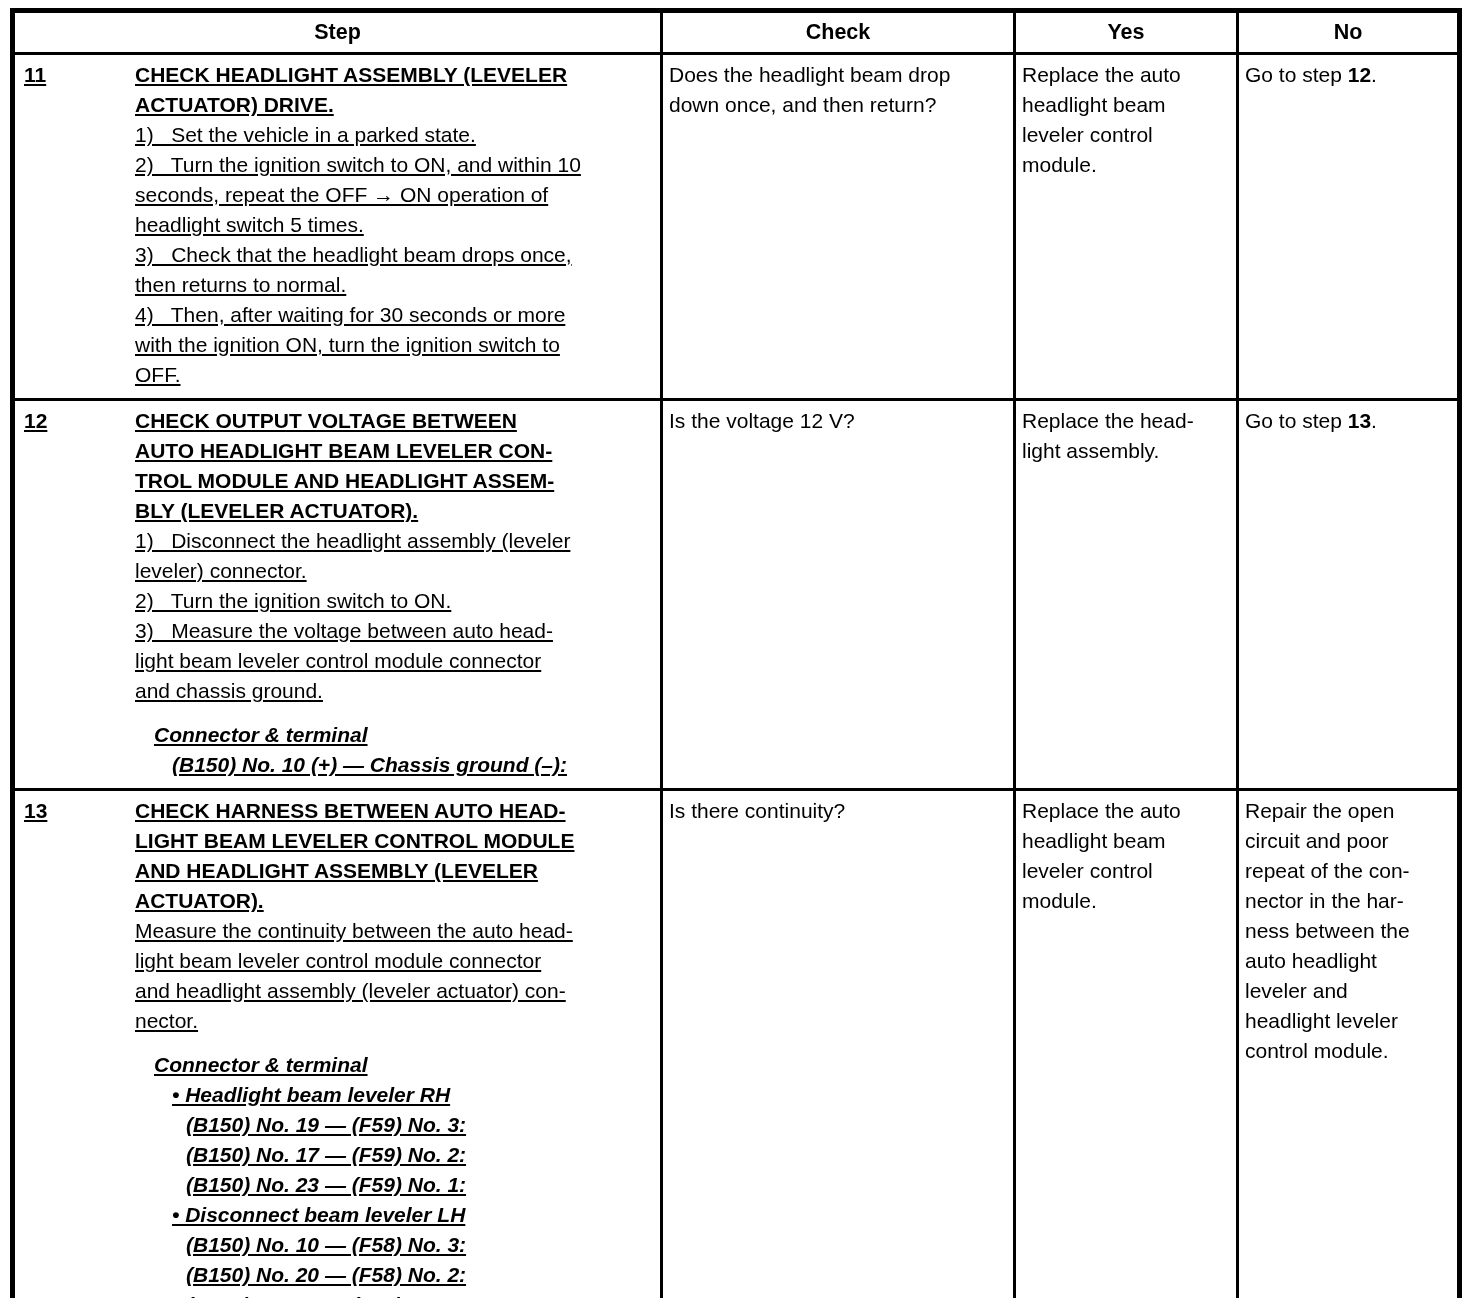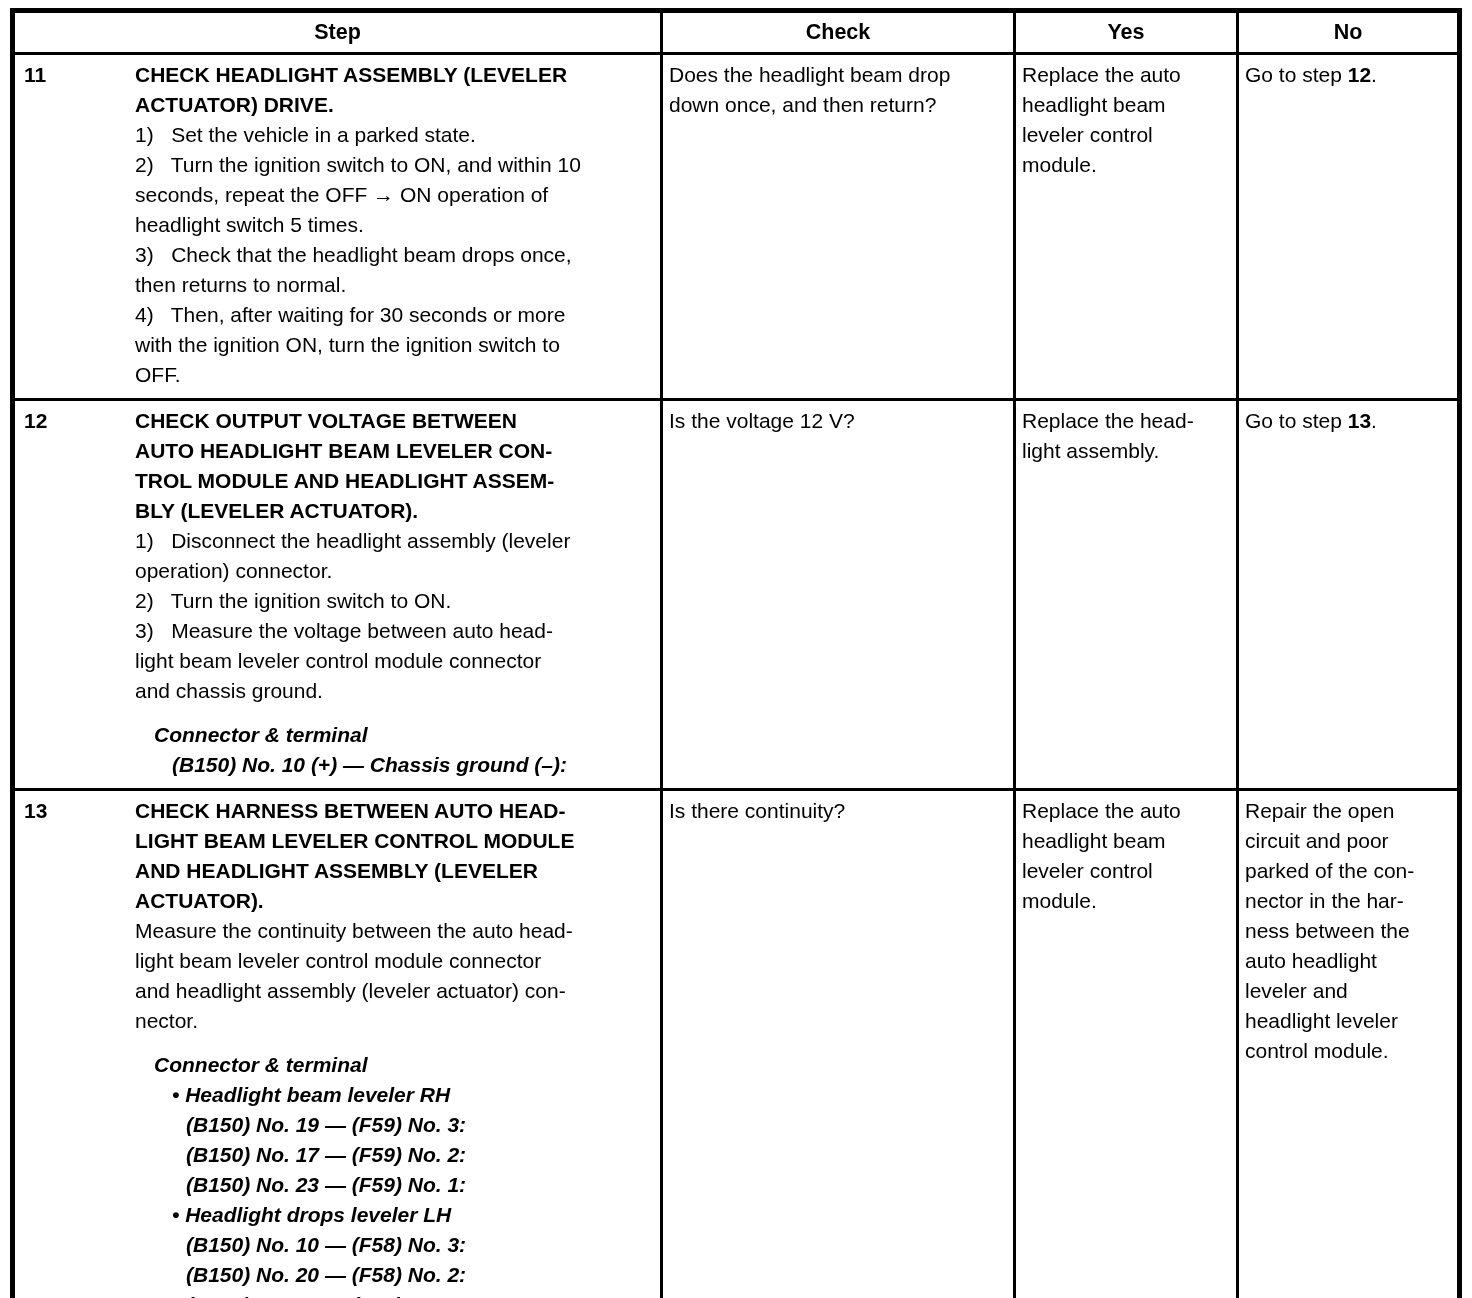--- a/index.html
+++ b/index.html
@@ -31,21 +31,21 @@
     vertical-align: middle;
   }
   .diag-table td {
     vertical-align: top;
     font-size: 21px;
     line-height: 30px;
     padding: 5px 5px 8px 6px;
     overflow: hidden;
   }
   td.step-cell { padding: 5px 4px 8px 9px; }
-  .step-flex { display: flex; align-items: flex-start; }
+  .step-flex { display: flex; align-items: flex-start; text-decoration: underline; }
   .step-num {
     flex: none;
     width: 111px;
     font-weight: bold;
   }
   .step-body { flex: 1 1 auto; min-width: 0; }
   .line { white-space: pre-wrap; }
   .line.title { font-weight: bold; }
   .line.ct { font-weight: bold; font-style: italic; }
   .line.ind1 { padding-left: 19px; margin-top: 14px; }
@@ -108,21 +108,21 @@
       <tr>
         <td class="step-cell">
           <div class="step-flex">
             <div class="step-num">12</div>
             <div class="step-body">
               <div class="line title">CHECK OUTPUT VOLTAGE BETWEEN</div>
               <div class="line title">AUTO HEADLIGHT BEAM LEVELER CON-</div>
               <div class="line title">TROL MODULE AND HEADLIGHT ASSEM-</div>
               <div class="line title">BLY (LEVELER ACTUATOR).</div>
               <div class="line">1)   Disconnect the headlight assembly (leveler</div>
-              <div class="line">operation) connector.</div>
+              <div class="line">leveler) connector.</div>
               <div class="line">2)   Turn the ignition switch to ON.</div>
               <div class="line">3)   Measure the voltage between auto head-</div>
               <div class="line">light beam leveler control module connector</div>
               <div class="line">and chassis ground.</div>
               <div class="line ct ind1">Connector &amp; terminal</div>
               <div class="line ct ind2">(B150) No. 10 (+) — Chassis ground (–):</div>
             </div>
           </div>
         </td>
         <td class="check-cell">
@@ -147,40 +147,40 @@
               <div class="line title">ACTUATOR).</div>
               <div class="line">Measure the continuity between the auto head-</div>
               <div class="line">light beam leveler control module connector</div>
               <div class="line">and headlight assembly (leveler actuator) con-</div>
               <div class="line">nector.</div>
               <div class="line ct ind1">Connector &amp; terminal</div>
               <div class="line ct ind2">• Headlight beam leveler RH</div>
               <div class="line ct ind3">(B150) No. 19 — (F59) No. 3:</div>
               <div class="line ct ind3">(B150) No. 17 — (F59) No. 2:</div>
               <div class="line ct ind3">(B150) No. 23 — (F59) No. 1:</div>
-              <div class="line ct ind2">• Headlight drops leveler LH</div>
+              <div class="line ct ind2">• Disconnect beam leveler LH</div>
               <div class="line ct ind3">(B150) No. 10 — (F58) No. 3:</div>
               <div class="line ct ind3">(B150) No. 20 — (F58) No. 2:</div>
               <div class="line ct ind3">(B150) No. 23 — (F58) No. 1:</div>
             </div>
           </div>
         </td>
         <td class="check-cell">
           <div class="line">Is there continuity?</div>
         </td>
         <td class="yes-cell">
           <div class="line">Replace the auto</div>
           <div class="line">headlight beam</div>
           <div class="line">leveler control</div>
           <div class="line">module.</div>
         </td>
         <td class="no-cell">
           <div class="line">Repair the open</div>
           <div class="line">circuit and poor</div>
-          <div class="line">parked of the con-</div>
+          <div class="line">repeat of the con-</div>
           <div class="line">nector in the har-</div>
           <div class="line">ness between the</div>
           <div class="line">auto headlight</div>
           <div class="line">leveler and</div>
           <div class="line">headlight leveler</div>
           <div class="line">control module.</div>
         </td>
       </tr>
     </tbody>
 </table>

